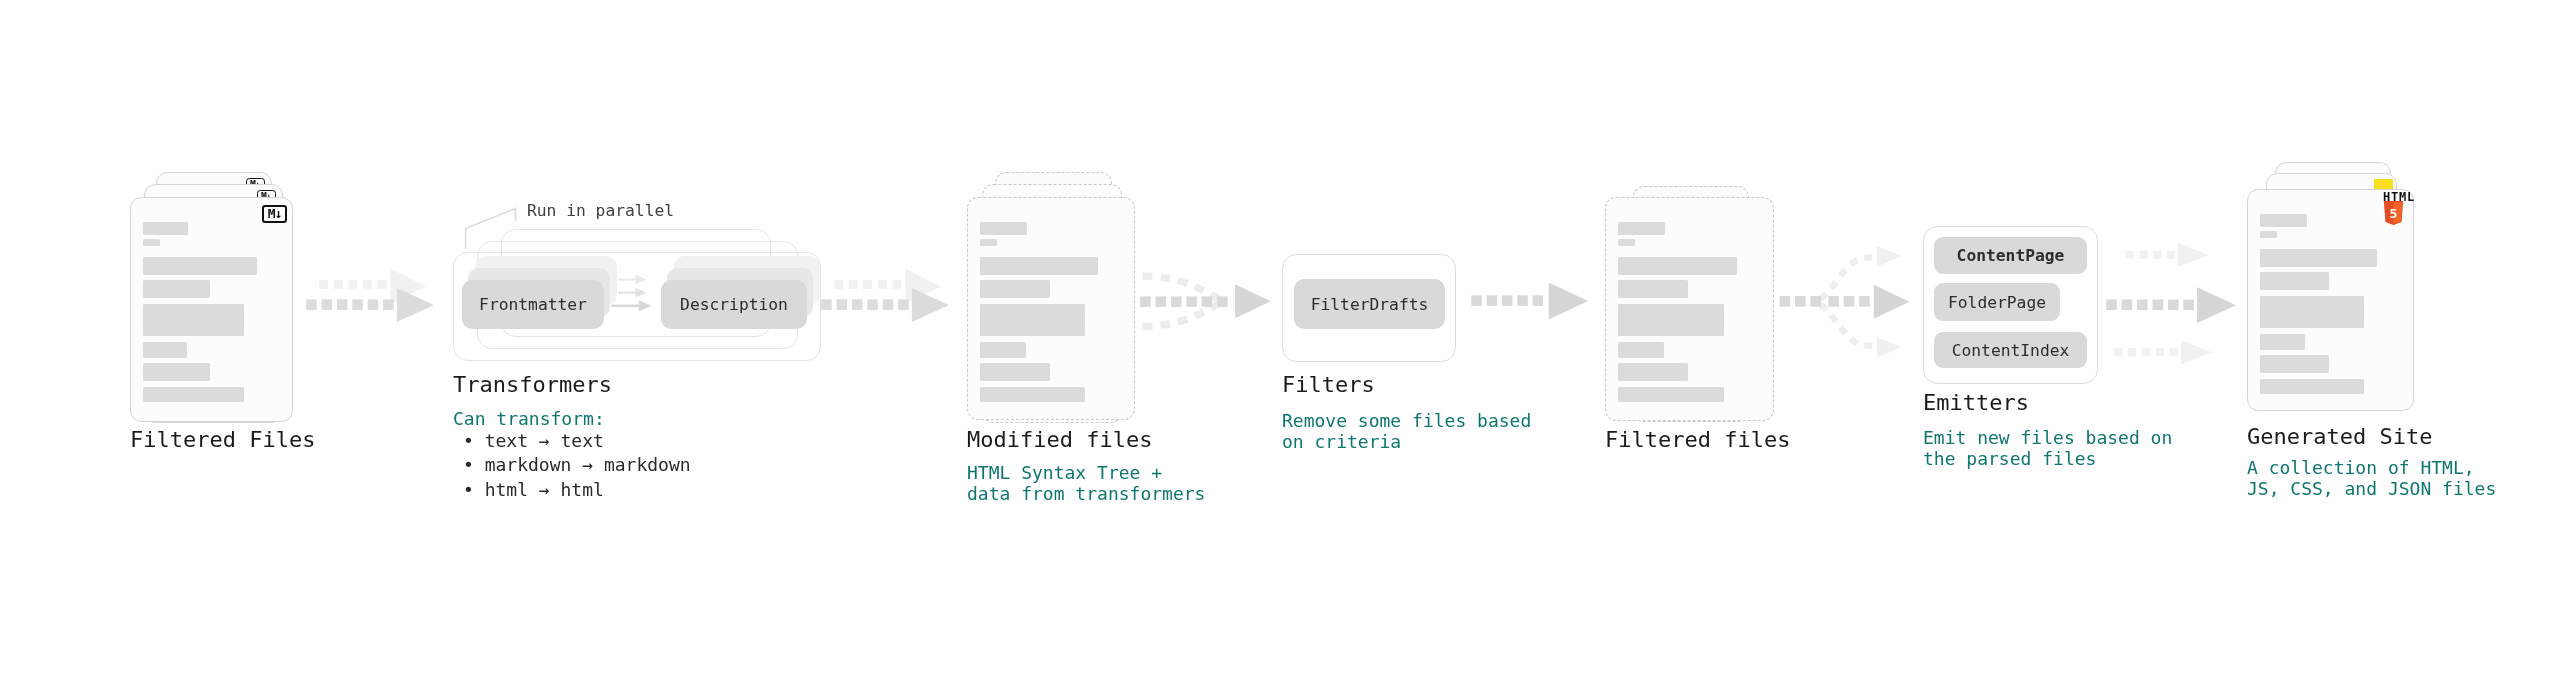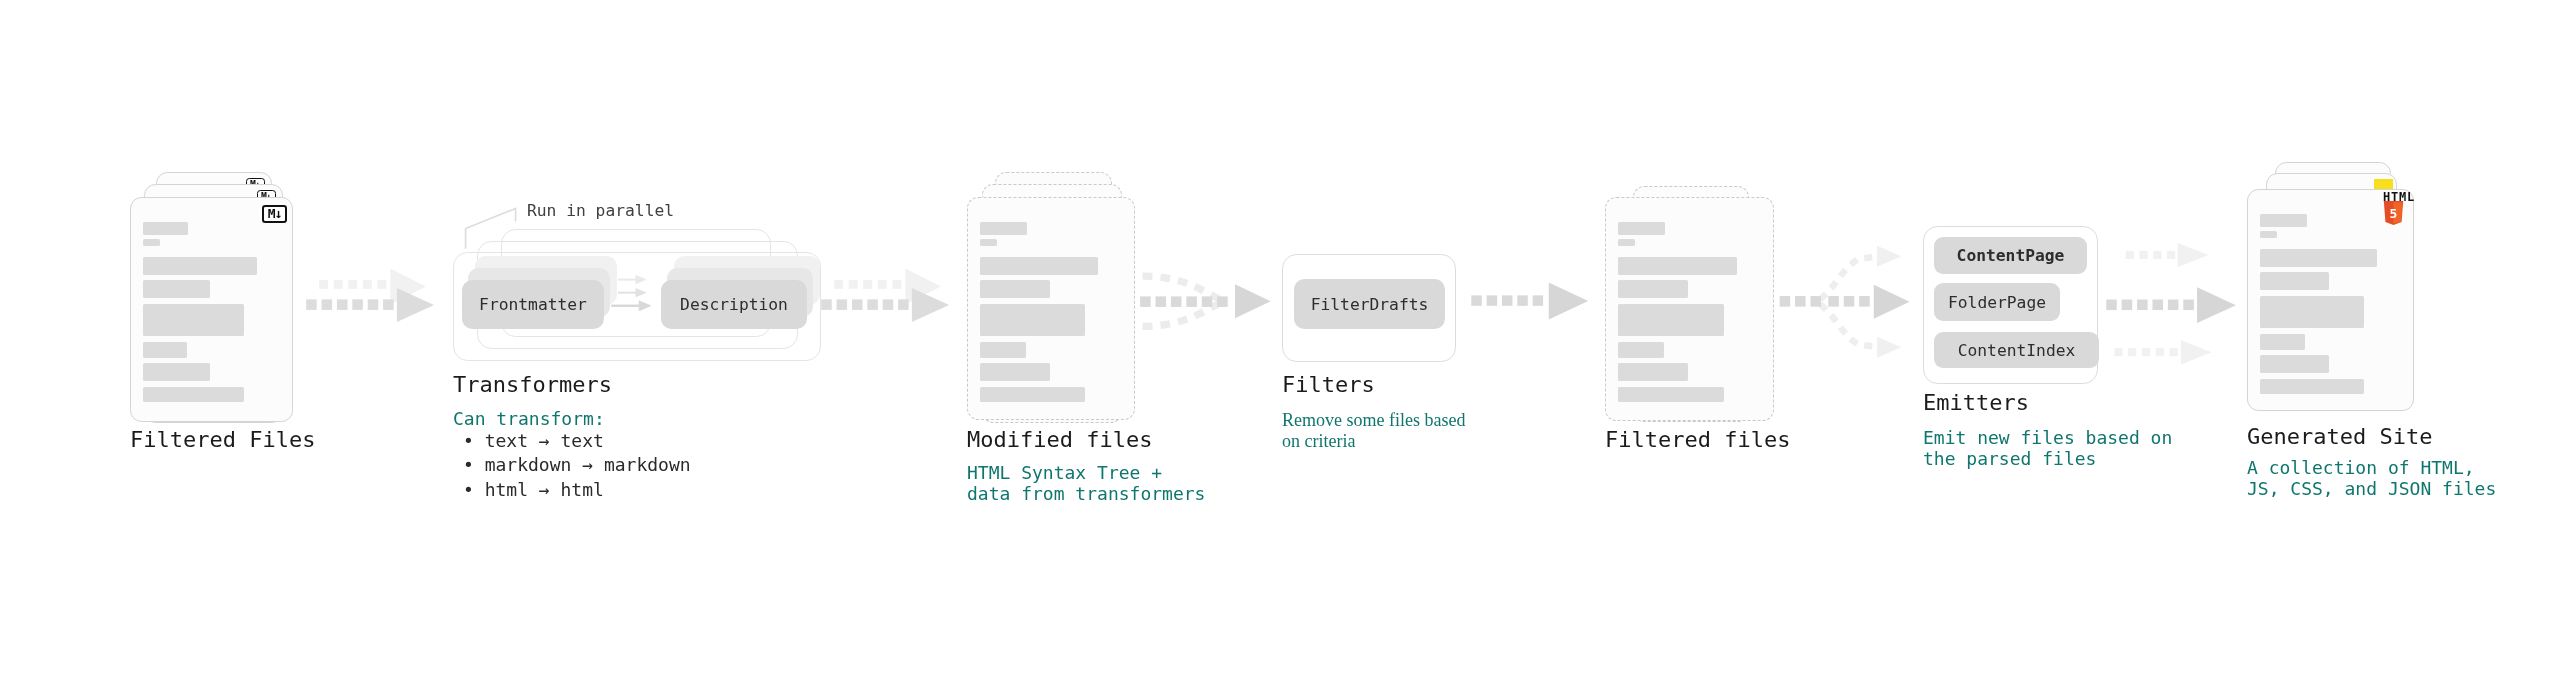--- a/index.html
+++ b/index.html
@@ -190,21 +190,21 @@
         <rect x="62" y="35" width="13" height="13"></rect>
         <rect x="81" y="35" width="13" height="13"></rect>
         <rect x="100" y="35" width="13" height="13"></rect>
     </g>
     <polygon points="122,20 166,41 122,62" fill="#d6d6d6"></polygon>
   </svg>
 
   <div class="outline darker" style="left:1282px;top:254px;width:172px;height:106px;"></div>
   <div class="node" style="left:1294px;top:279px;width:151px;height:50px;">FilterDrafts</div>
   <div class="stage-label" style="left:1282px;top:372px;">Filters</div>
-  <div class="stage-note" style="left:1282px;top:410px;font-family:Liberation Serif, serif;"><span>Remove some files based</span><br><span>on criteria</span></div>
+  <div class="stage-note" style="left:1282px;top:410px;"><span>Remove some files based</span><br><span>on criteria</span></div>
 
   <svg class="abs" style="left:1469px;top:276px;" width="124" height="50" viewBox="0 0 152 62">
     <g fill="#d9d9d9">
       <rect x="2" y="24" width="13" height="13"></rect>
         <rect x="21" y="24" width="13" height="13"></rect>
         <rect x="40" y="24" width="13" height="13"></rect>
         <rect x="59" y="24" width="13" height="13"></rect>
         <rect x="78" y="24" width="13" height="13"></rect>
     </g>
     <polygon points="98,8 147,31 98,54" fill="#d6d6d6"></polygon>
@@ -237,21 +237,21 @@
         <rect x="62" y="74" width="13" height="13"></rect>
         <rect x="81" y="74" width="13" height="13"></rect>
         <rect x="100" y="74" width="13" height="13"></rect>
     </g>
     <polygon points="118,60 162,81 118,102" fill="#d6d6d6"></polygon>
   </svg>
 
   <div class="outline darker" style="left:1923px;top:226px;width:173px;height:156px;"></div>
   <div class="node" style="left:1934px;top:237px;width:153px;height:37px;border-radius:9px;font-weight:bold;">ContentPage</div>
   <div class="node" style="left:1934px;top:283px;width:126px;height:38px;border-radius:9px;">FolderPage</div>
-  <div class="node" style="left:1934px;top:332px;width:165px;height:36px;border-radius:9px;">ContentIndex</div>
+  <div class="node" style="left:1934px;top:332px;width:153px;height:36px;border-radius:9px;">ContentIndex</div>
   <div class="stage-label" style="left:1923px;top:390px;text-align:center;">Emitters</div>
   <div class="stage-note" style="left:1923px;top:427px;"><span>Emit new files based on</span><br><span>the parsed files</span></div>
 
   <svg class="abs" style="left:2103px;top:241px;" width="146" height="130" viewBox="0 0 180 160">
     <g fill="#f1f1f1">
       <rect x="28" y="12" width="10" height="10"></rect>
         <rect x="45" y="12" width="10" height="10"></rect>
         <rect x="62" y="12" width="10" height="10"></rect>
         <rect x="79" y="12" width="10" height="10"></rect>
       <polygon points="92,2 130,17 92,32"></polygon>

